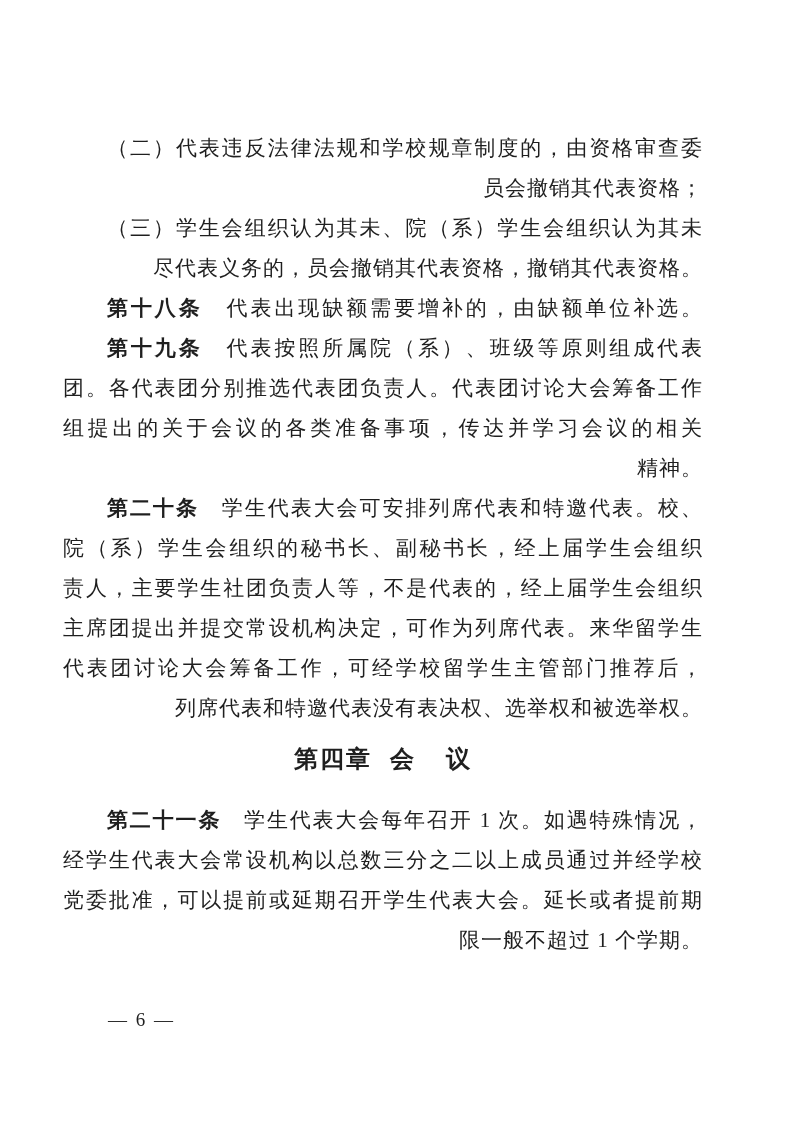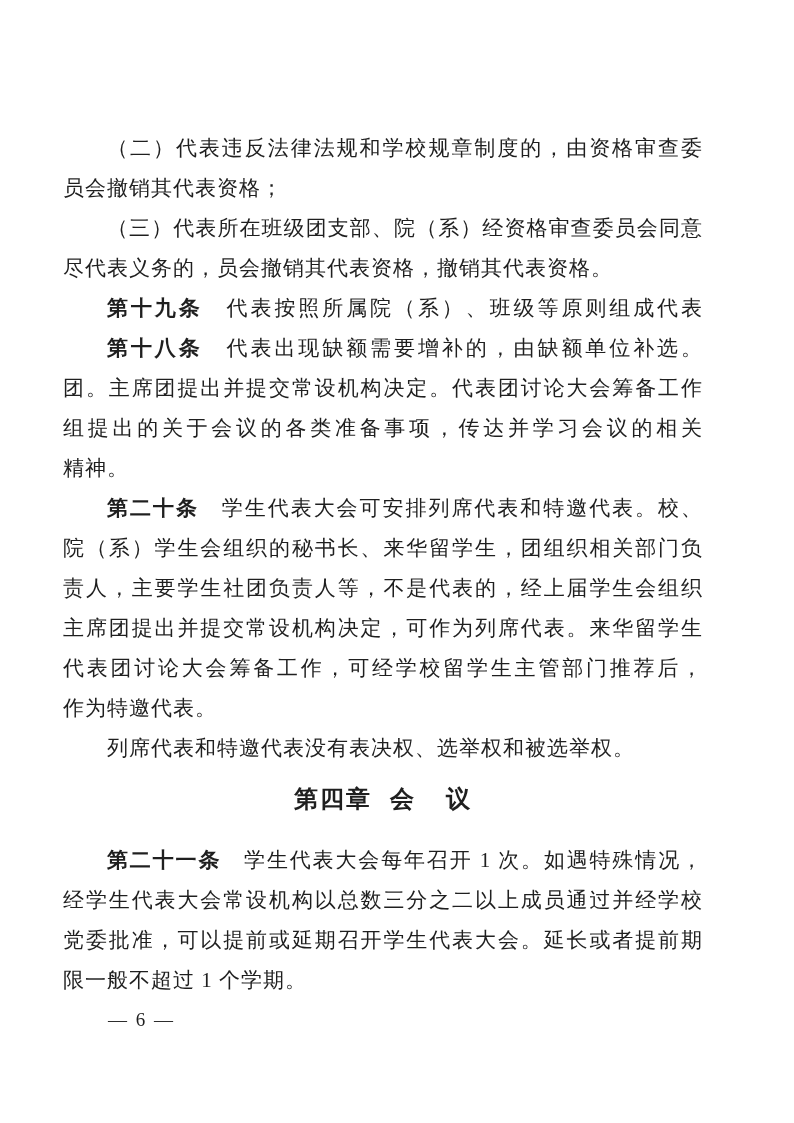--- a/index.html
+++ b/index.html
@@ -20,21 +20,21 @@
     position: absolute;
     left: 63px;
     top: 128px;
     width: 640px;
   }
   .line {
     font-size: 21px;
     line-height: 40px;
     height: 40px;
     letter-spacing: 1px;
-    text-align: left;
+    text-align: right;
     white-space: normal;
   }
   .line.justify {
     text-align: justify;
     text-align-last: justify;
   }
   .line.indent {
     text-indent: 44px;
   }
   .seg {
@@ -64,33 +64,32 @@
     color: #1f1f1f;
   }
 </style>
 </head>
 <body>
 
 <div class="page">
   <div class="doc" id="doc">
       <div class="line indent justify"><span class="seg">（二）代表违反法律法规和学校规章制度的，由资格审查委</span></div>
       <div class="line"><span class="seg">员会撤销其代表资格；</span></div>
-      <div class="line indent justify"><span class="seg">（三）代表所在班级团支部、院（系）经资格审查委员会同意</span></div>
+      <div class="line indent justify"><span class="seg">（三）学生会组织认为其未、院（系）学生会组织认为其未</span></div>
       <div class="line"><span class="seg">尽代表义务的，员会撤销其代表资格，撤销其代表资格。</span></div>
+      <div class="line indent justify"><span class="seg seg-bold">第十八条</span><span class="seg">　代表出现缺额需要增补的，由缺额单位补选。</span></div>
       <div class="line indent justify"><span class="seg seg-bold">第十九条</span><span class="seg">　代表按照所属院（系）、班级等原则组成代表</span></div>
-      <div class="line indent justify"><span class="seg seg-bold">第十八条</span><span class="seg">　代表出现缺额需要增补的，由缺额单位补选。</span></div>
-      <div class="line justify"><span class="seg">团。主席团提出并提交常设机构决定。代表团讨论大会筹备工作</span></div>
+      <div class="line justify"><span class="seg">团。各代表团分别推选代表团负责人。代表团讨论大会筹备工作</span></div>
       <div class="line justify"><span class="seg">组提出的关于会议的各类准备事项，传达并学习会议的相关</span></div>
       <div class="line"><span class="seg">精神。</span></div>
       <div class="line indent justify"><span class="seg seg-bold">第二十条</span><span class="seg">　学生代表大会可安排列席代表和特邀代表。校、</span></div>
-      <div class="line justify"><span class="seg">院（系）学生会组织的秘书长、来华留学生，团组织相关部门负</span></div>
+      <div class="line justify"><span class="seg">院（系）学生会组织的秘书长、副秘书长，经上届学生会组织</span></div>
       <div class="line justify"><span class="seg">责人，主要学生社团负责人等，不是代表的，经上届学生会组织</span></div>
       <div class="line justify"><span class="seg">主席团提出并提交常设机构决定，可作为列席代表。来华留学生</span></div>
       <div class="line justify"><span class="seg">代表团讨论大会筹备工作，可经学校留学生主管部门推荐后，</span></div>
-      <div class="line"><span class="seg">作为特邀代表。</span></div>
       <div class="line indent"><span class="seg">列席代表和特邀代表没有表决权、选举权和被选举权。</span></div>
       <div class="chapter-heading"><span class="ch-part ch-part-0">第四章</span><span class="ch-part ch-part-1">会</span><span class="ch-part ch-part-2">议</span></div>
       <div class="line indent justify"><span class="seg seg-bold">第二十一条</span><span class="seg">　学生代表大会每年召开 1 次。如遇特殊情况，</span></div>
       <div class="line justify"><span class="seg">经学生代表大会常设机构以总数三分之二以上成员通过并经学校</span></div>
       <div class="line justify"><span class="seg">党委批准，可以提前或延期召开学生代表大会。延长或者提前期</span></div>
       <div class="line"><span class="seg">限一般不超过 1 个学期。</span></div>
     </div>
   <div class="page-number">— 6 —</div>
 </div>
 

